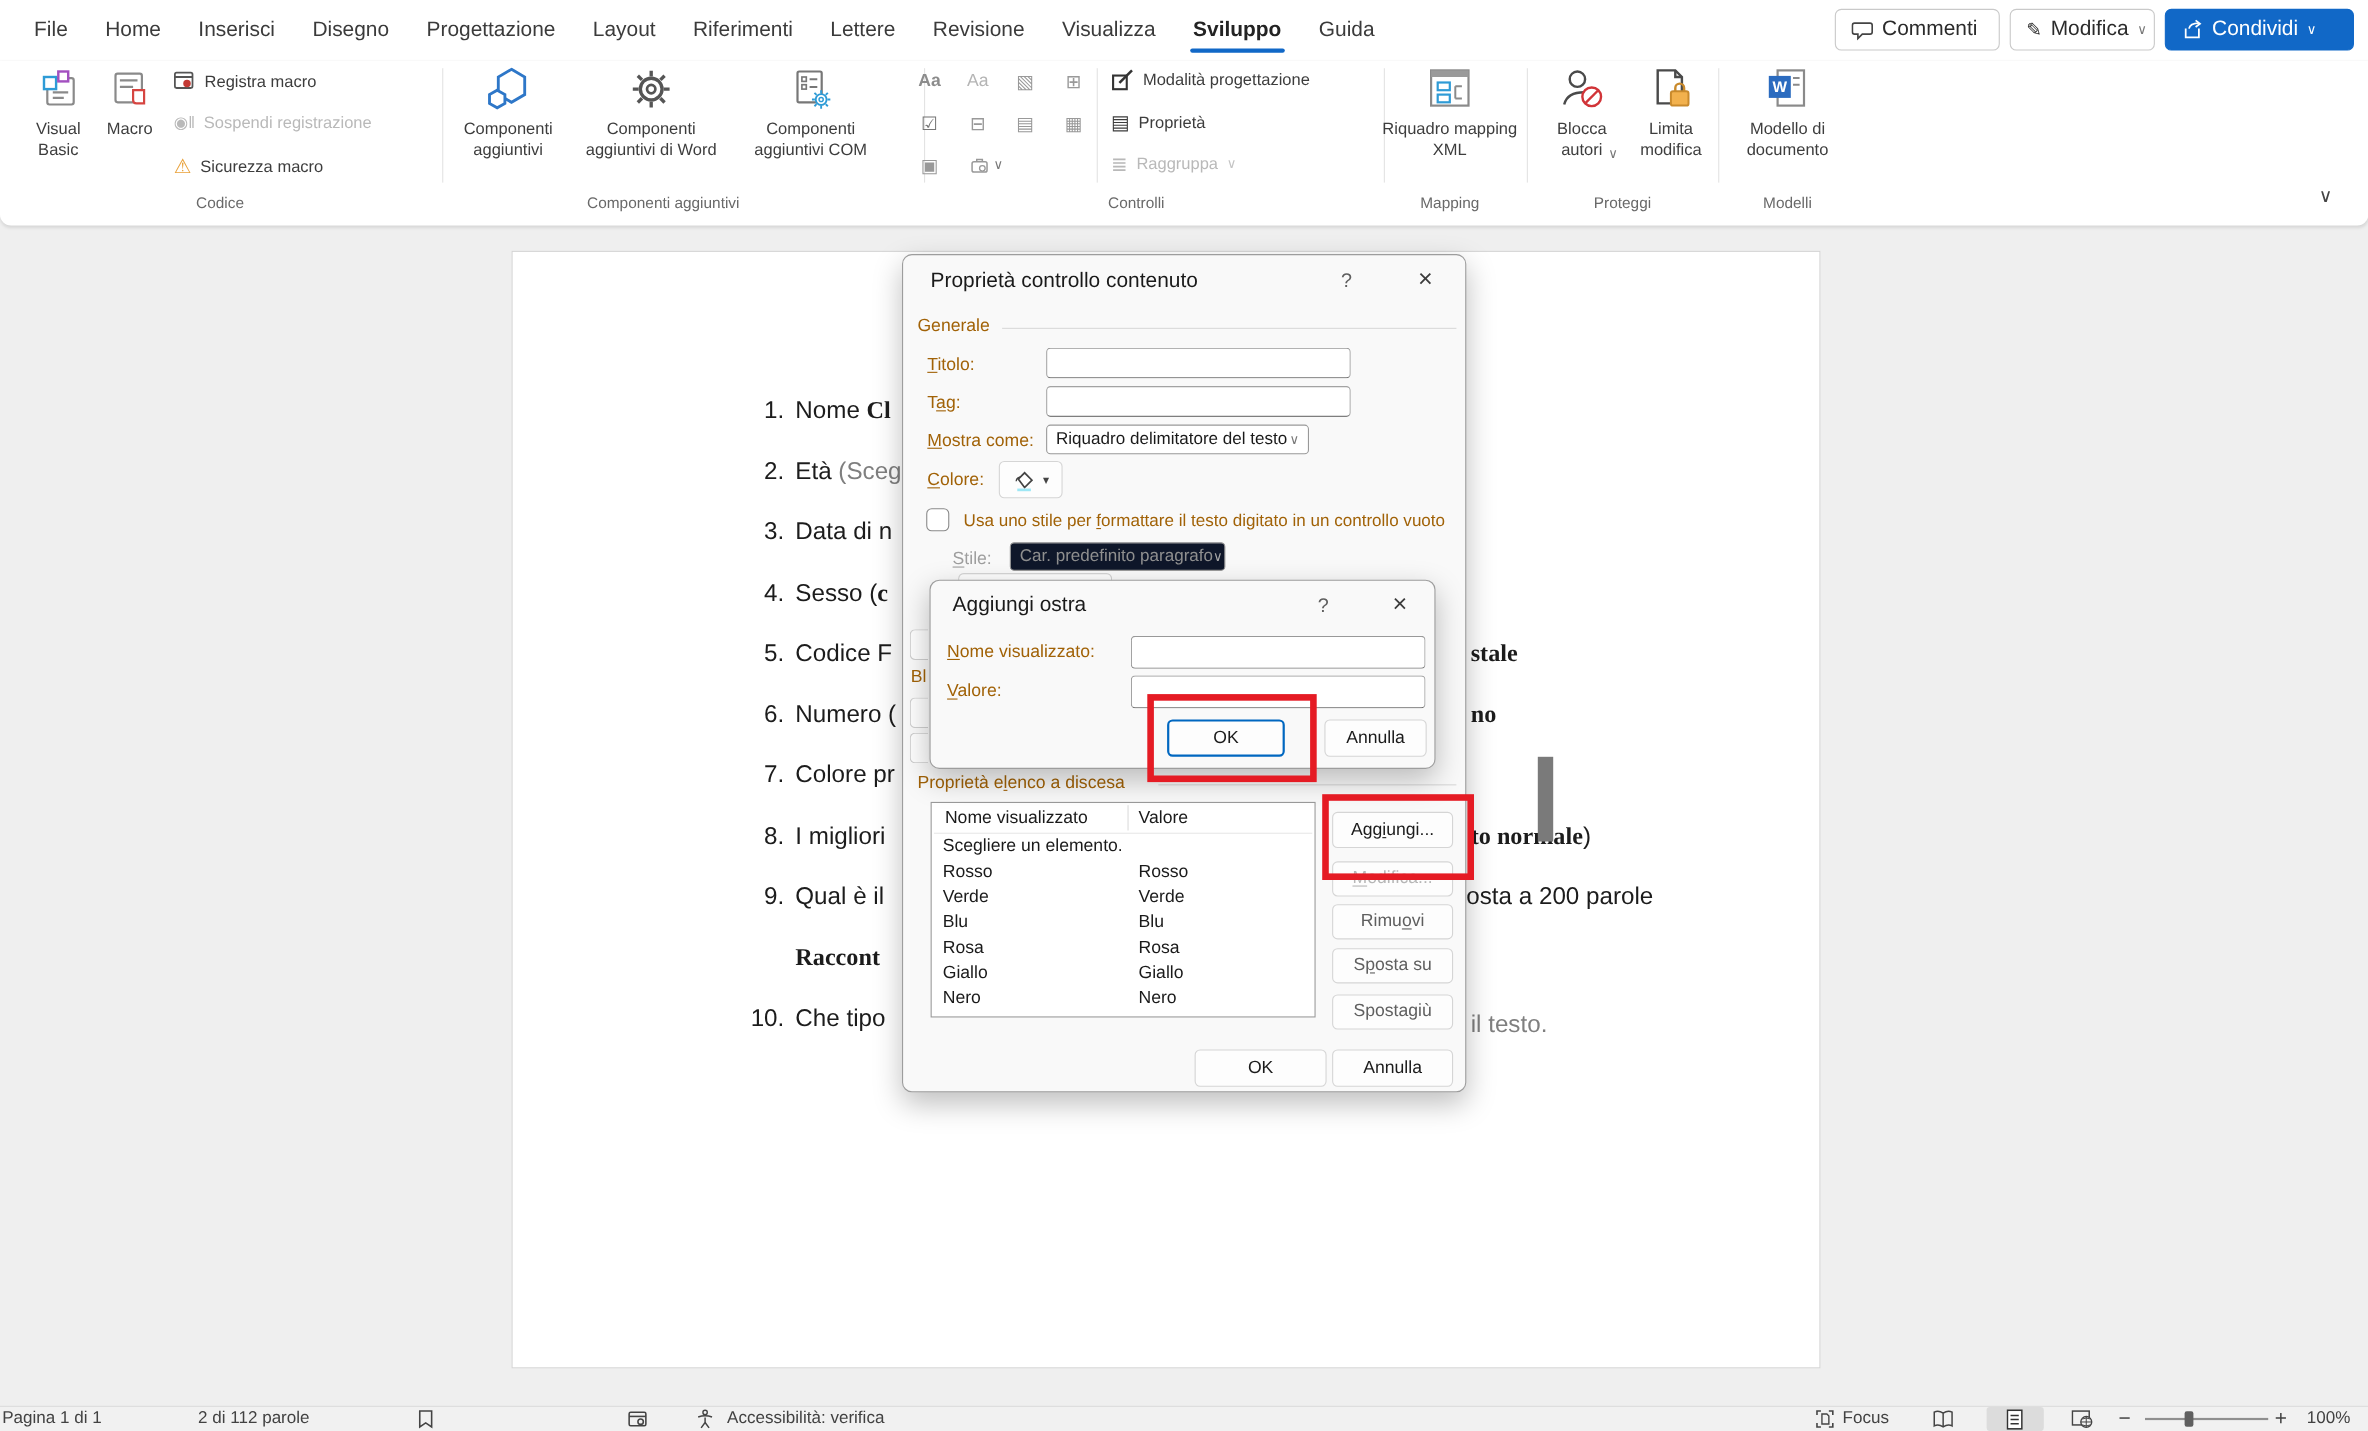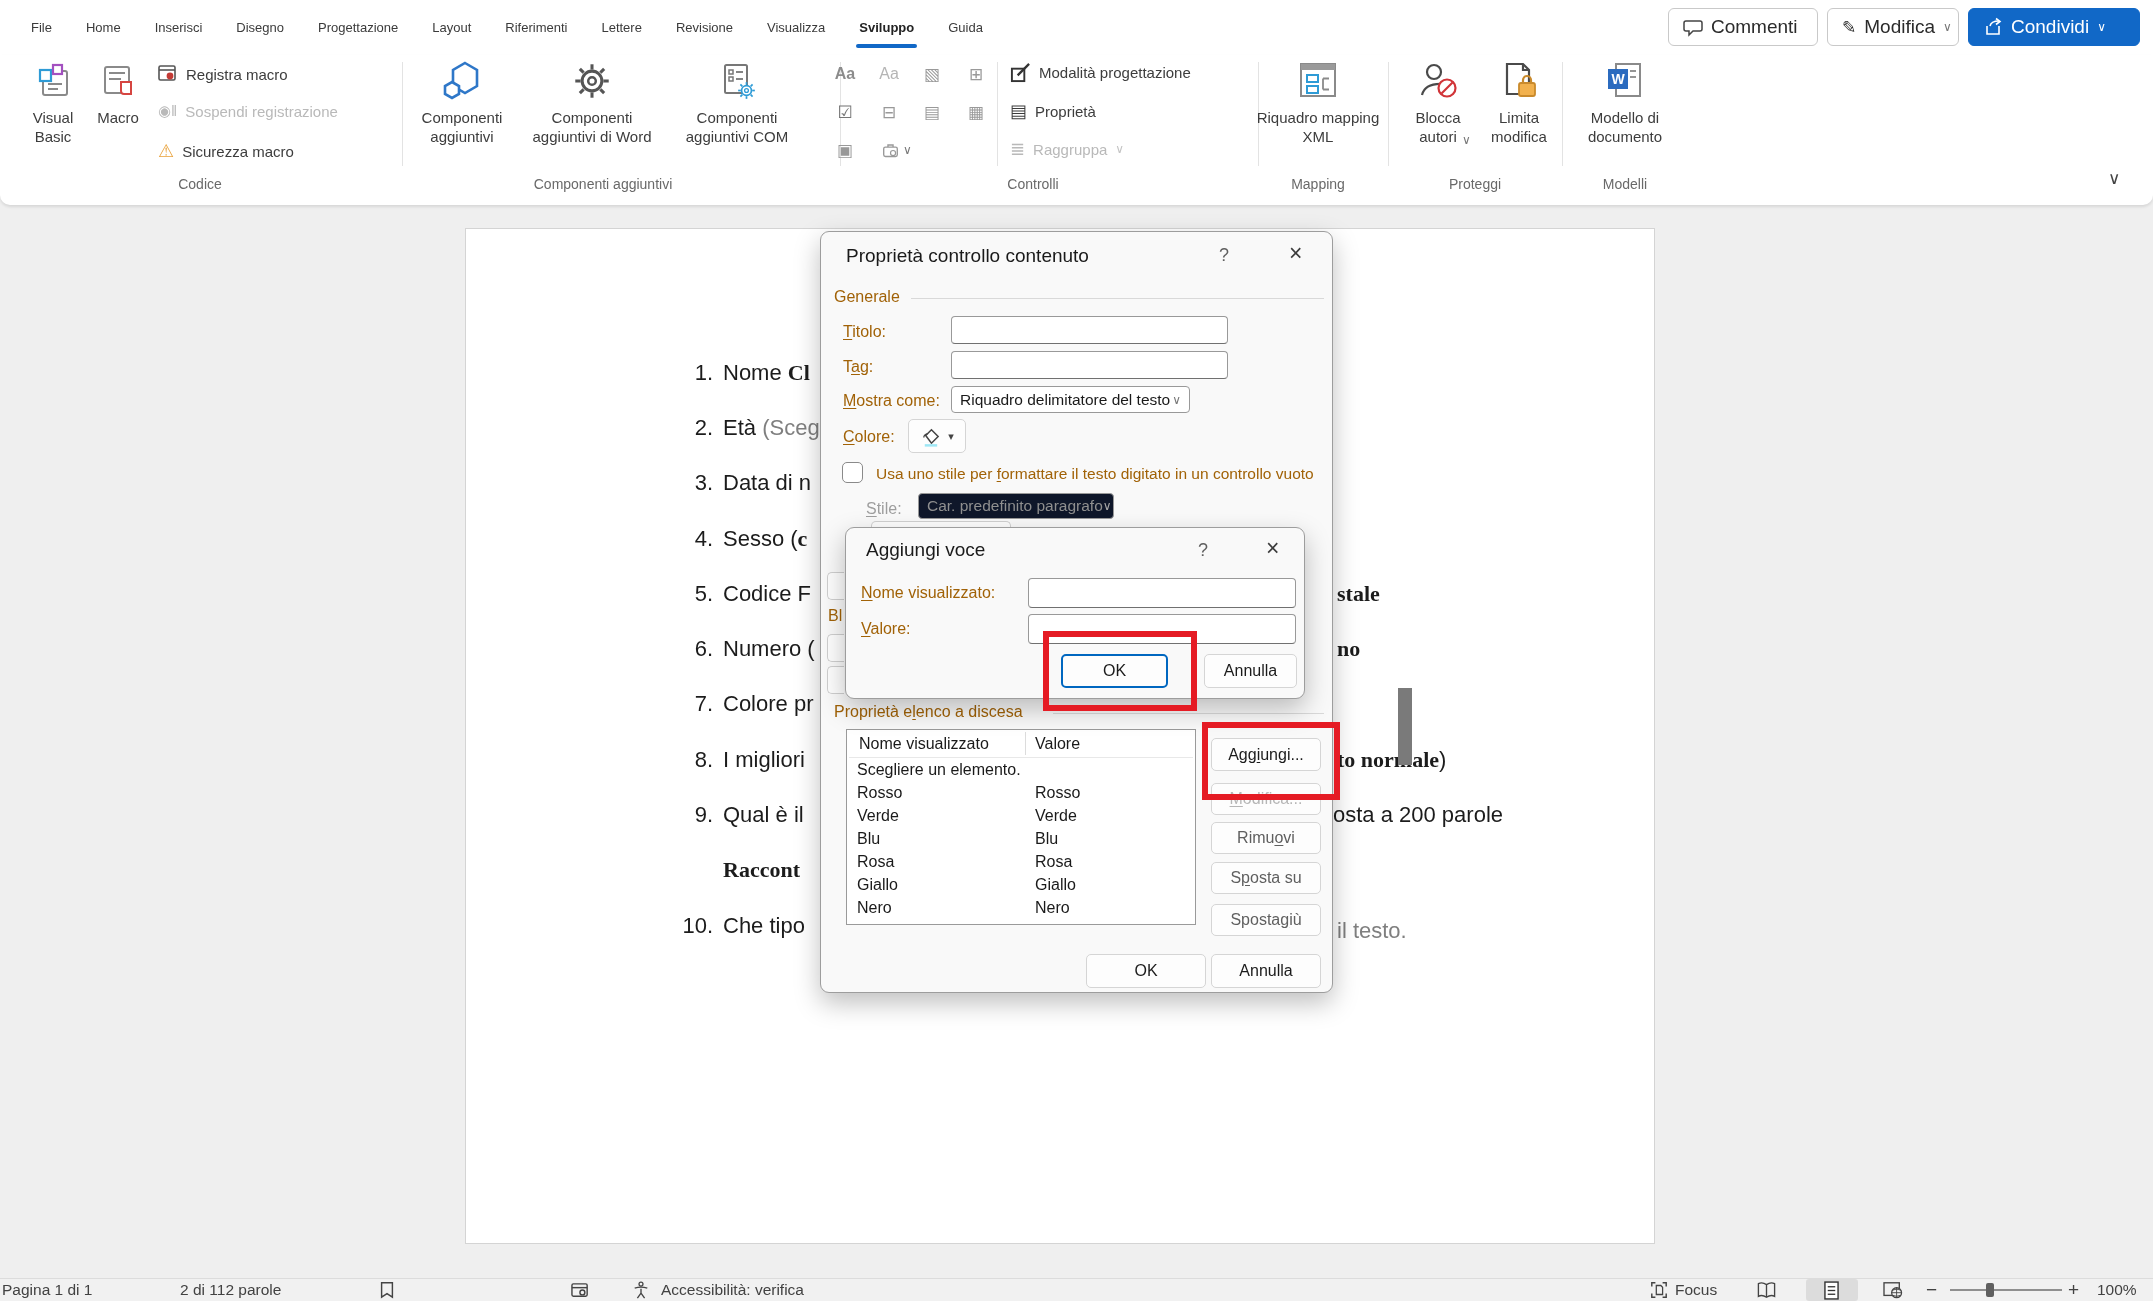--- a/index.html
+++ b/index.html
@@ -3,21 +3,21 @@
 <meta charset="utf-8">
 <style>
   html,body{margin:0;padding:0}
   body{width:2153px;height:1301px;position:relative;overflow:hidden;
        background:#efefef;font-family:"Liberation Sans",sans-serif;color:#3b3b3b;}
   .abs{position:absolute}
   svg{display:block}
   
   .tabbar{left:0;top:0;width:2153px;height:55px;background:#fff;}
   .tabs{left:14px;top:0;height:55px;display:flex;align-items:center;}
-  .tab{padding:0 17px;font-size:13px;color:#3b3b3b;line-height:55px;position:relative;cursor:default;white-space:nowrap;}
+  .tab{padding:0 17px;font-size:19px;color:#3b3b3b;line-height:55px;position:relative;cursor:default;white-space:nowrap;}
   .tab.active{font-weight:700;color:#232323;}
   .tab.active::after{content:"";position:absolute;left:14px;right:14px;bottom:7px;height:4px;border-radius:2px;background:#1168c7;}
   .topbtn{height:38px;top:8px;border:1px solid #c9c9c9;border-radius:6px;background:#fff;
           display:flex;align-items:center;gap:8px;padding:0 14px;font-size:19px;color:#2b2b2b;box-sizing:border-box;}
   .topbtn.blue{background:#1168c7;border-color:#1168c7;color:#fff;}
   
   .ribbon{left:0;top:55px;width:2153px;height:150px;background:#fff;border-radius:0 0 10px 10px;
           box-shadow:0 2px 3px rgba(0,0,0,.10);}
   .vdiv{position:absolute;top:7px;height:104px;width:1px;background:#e3e3e3;}
   .glabel{position:absolute;top:121px;font-size:14px;color:#696969;text-align:center;}
@@ -441,21 +441,21 @@
   <div class="btn dis" style="left:390px;top:551px;width:110px;height:32px;"><u>M</u>odifica...</div>
   <div class="btn semi" style="left:390px;top:590px;width:110px;height:32px;">Rimu<u>o</u>vi</div>
   <div class="btn semi" style="left:390px;top:630px;width:110px;height:32px;">S<u>p</u>osta su</div>
   <div class="btn semi" style="left:390px;top:672px;width:110px;height:32px;">Sposta <u>g</u>iù</div>
 
   <div class="btn" style="left:265px;top:722px;width:120px;height:34px;">OK</div>
   <div class="btn" style="left:390px;top:722px;width:110px;height:34px;">Annulla</div>
 </div>
 
 <div class="dialog" style="left:845px;top:527px;width:460px;height:172px;z-index:40;">
-  <div class="dtitle" style="left:20px;top:11px;">Aggiungi voce</div>
+  <div class="dtitle" style="left:20px;top:11px;">Aggiungi ostra</div>
   <div class="dhelp" style="left:352px;top:12px;">?</div>
   <div class="dclose" style="left:420px;top:9px;">×</div>
 
   <div class="dlabel" style="left:15px;top:56px;"><u>N</u>ome visualizzato:</div>
   <input class="tinput" style="left: 182px; top: 50px; width: 268px; height: 30px; font-size: 16px; padding: 0px 6px;" value="">
 
   <div class="dlabel" style="left:15px;top:92px;"><u>V</u>alore:</div>
   <input class="tinput" style="left: 182px; top: 86px; width: 268px; height: 30px; font-size: 16px; padding: 0px 6px;" value="">
 
   <div class="btn default" style="left:215px;top:126px;width:107px;height:34px;">OK</div>

